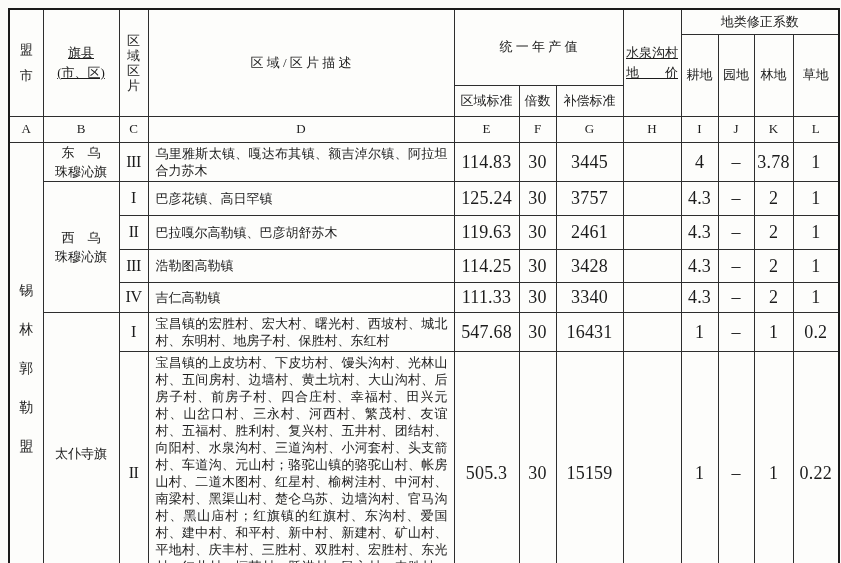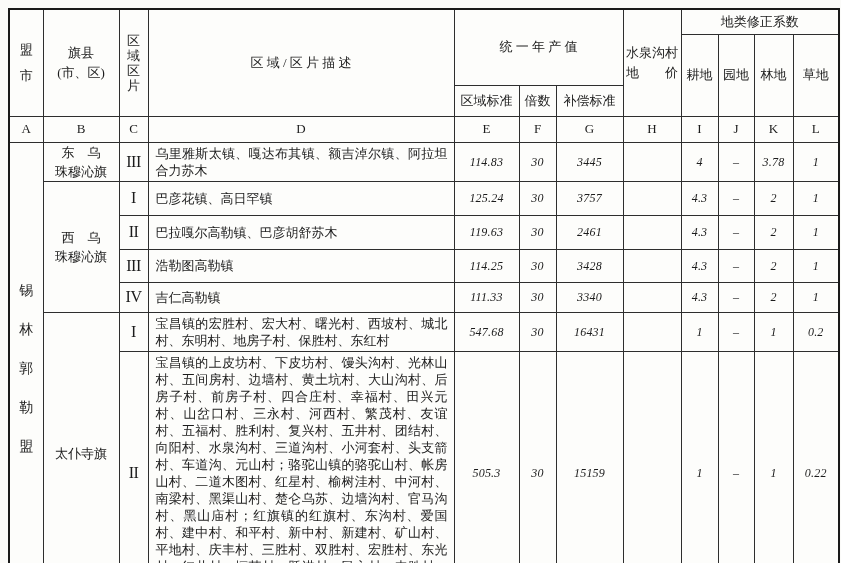--- a/index.html
+++ b/index.html
@@ -26,34 +26,34 @@
     text-align:center;
     vertical-align:middle;
     font-size:13px;
     line-height:16px;
     overflow:hidden;
   }
   
   .ml{white-space:pre-line;}
   .lh26{line-height:26px;}
   .lh15{line-height:15px;}
-  .lh20{line-height:20px;}
+  .lh20{line-height:20px;text-decoration:underline;}
   
   .league{white-space:pre-line;line-height:39px;font-size:14px;}
   .banner{line-height:19px;}
   .desc{
     text-align:justify;
     text-align-last:left;
     word-break:break-all;
     padding:2px 6px 2px 7px;
     line-height:17px;
     font-size:13px;
     font-family:Liberation Serif, serif;
   }
-  .num{font-size:12px;letter-spacing:0.2px;font-style:italic;}
+  .num{font-size:18px;letter-spacing:0.2px;}
   .zone{font-size:16px;letter-spacing:-0.5px;}
   .letters td{height:25px;font-size:13px;}
   
   tr.h1{height:25px;}
   tr.h2{height:51px;}
   tr.h3{height:31px;}
   tr.h4{height:25px;}
   tr.r1{height:37px;}
   tr.r2{height:34px;}
   tr.r3{height:34px;}

